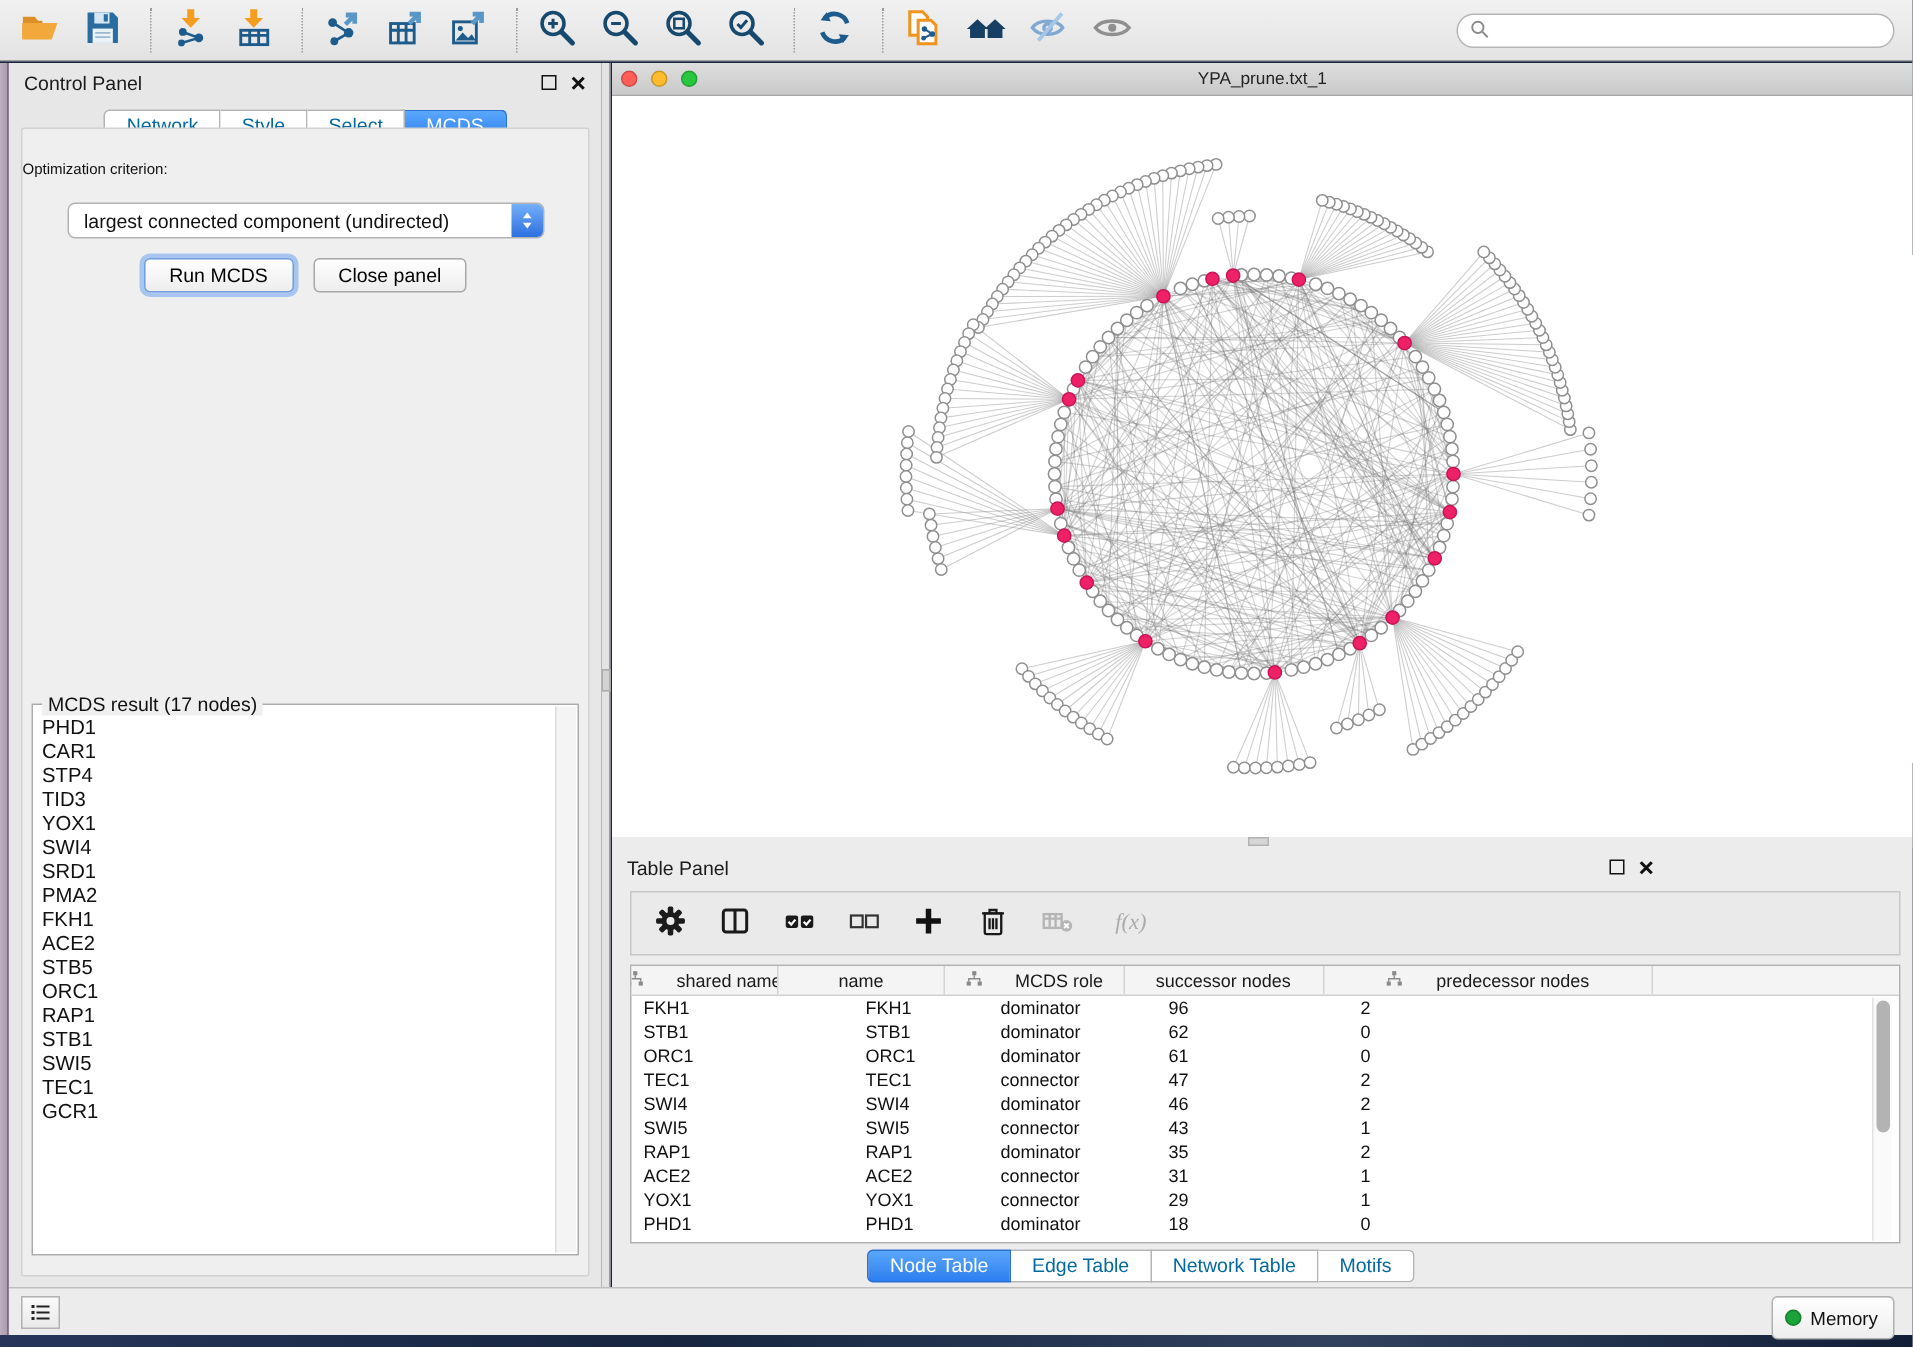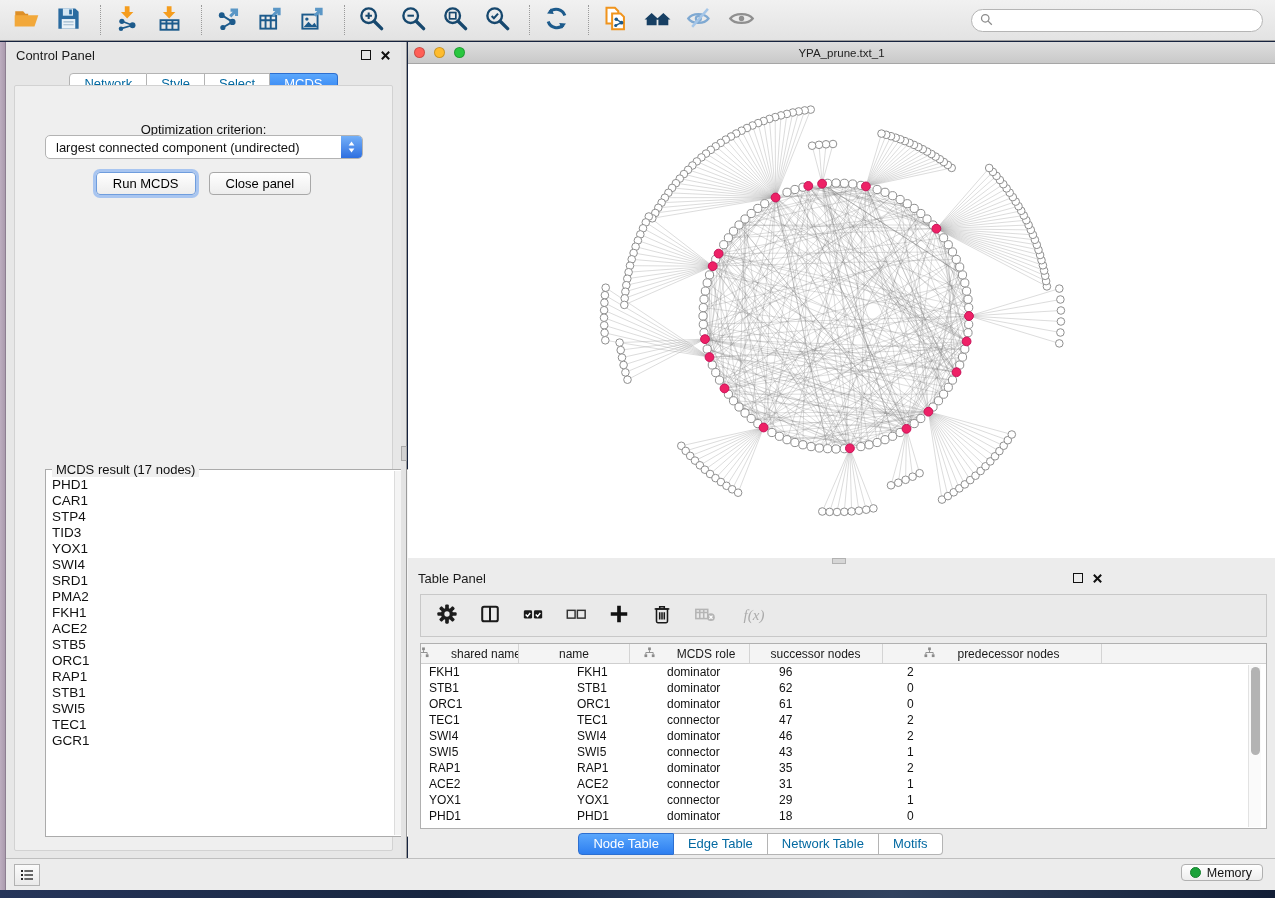--- a/index.html
+++ b/index.html
@@ -39,34 +39,34 @@
 
   .tabs-row { position:absolute; left:0; top:31px; width:100%; display:flex; justify-content:center; }
   .tab { height:22px; line-height:20px; padding:0 14px; background:#fff;
     border:1px solid #b4b4b4; border-left:none; font-size:13px; color:#0369a1; cursor:default; }
   .tab:first-child { border-left:1px solid #b4b4b4; border-radius:4px 0 0 4px; }
   .tab:last-child { border-radius:0 4px 4px 0; }
   .tab.active { background:linear-gradient(#5aa7fc,#2d7ef0); color:#fff; border-color:#2d6fd0; }
 
   .tabpanel { position:absolute; left:8px; top:43px; width:379px; height:766px;
     background:#efefef; border:1px solid #d2d2d2; border-radius:2px; }
-  .opt-label { text-align:center; margin-top:36px; font-size:13px; }
+  .opt-label { margin-top:22px; font-size:10px; }
   .dropdown { position:absolute; left:30px; top:49px; width:318px; height:24px; background:#fff;
     border:1px solid #b3b3b3; border-radius:5px; display:flex; align-items:center; }
   .dropdown .dd-text { padding-left:10px; font-size:13px; white-space:nowrap; }
   .dd-cap { margin-left:auto; width:21px; height:22px; border-radius:0 4px 4px 0;
     background:linear-gradient(#74b0f8,#2e6fe0); display:flex; align-items:center; justify-content:center; }
   .dd-cap svg { width:9px; height:14px; }
   .btn-row { position:absolute; left:0; top:86px; width:100%; display:flex; justify-content:center; gap:13px; }
   .aqua-btn { height:23px; padding:0 16px; background:linear-gradient(#ffffff,#ededed);
     border:1px solid #a8a8a8; border-radius:4px; font-size:13px; font-family:inherit; cursor:default; }
   .aqua-btn.focused { border-color:#6f9ddd; box-shadow:0 0 0 3px rgba(125,171,240,.62); }
 
   .result-box { position:absolute; left:6px; top:383px; width:365px; height:368px;
-    border:1px solid #ababab; background:#fff;margin-left:24px; }
+    border:1px solid #ababab; background:#fff; }
   .result-legend { position:absolute; left:6px; top:-8px; background:#efefef; padding:0 4px;
     font-size:13px; }
   .result-list { position:absolute; inset:1px 15px 1px 1px; overflow:hidden; padding:6px 0 0 5px; }
   .result-list li { list-style:none; font-size:13.5px; line-height:16px; }
   .result-scroll { position:absolute; top:1px; right:1px; bottom:1px; width:14px;
     background:#f4f4f4; border-left:1px solid #dcdcdc; }
 
   
   .v-splitter { position:absolute; left:401px; top:42px; width:6px; height:816px; background:#e3e3e3;
     border-right:1px solid #9a9a9a; }
@@ -116,21 +116,21 @@
 
   .bottom-tabs { position:absolute; left:0; top:268px; width:100%; display:flex; justify-content:center; }
 
   
   .status-bar { position:absolute; left:6px; top:858px; width:1269px; height:32px; background:#ececec;
     border-top:1px solid #bfbfbf; }
   .list-btn { position:absolute; left:8px; top:5px; width:26px; height:22px;
     background:linear-gradient(#fbfbfb,#e9e9e9); border:1px solid #b2b2b2; display:flex;
     align-items:center; justify-content:center; }
   .list-btn svg { width:16px; height:16px; }
-  .mem-btn { position:absolute; right:12px; top:5px; height:17px; padding:0 10px 0 8px;
+  .mem-btn { position:absolute; right:12px; top:5px; height:29px; padding:0 10px 0 8px;
     background:linear-gradient(#ffffff,#ededed); border:1px solid #b0b0b0; border-radius:4px;
     display:flex; align-items:center; gap:6px; font-size:12.5px; cursor:default; }
   .mem-dot { width:11px; height:11px; border-radius:50%; background:#1ba23a; border:1px solid #14802c; }
 </style>
 </head>
 <body>
 
 <div class="screen">
 
   <div class="toolbar">

